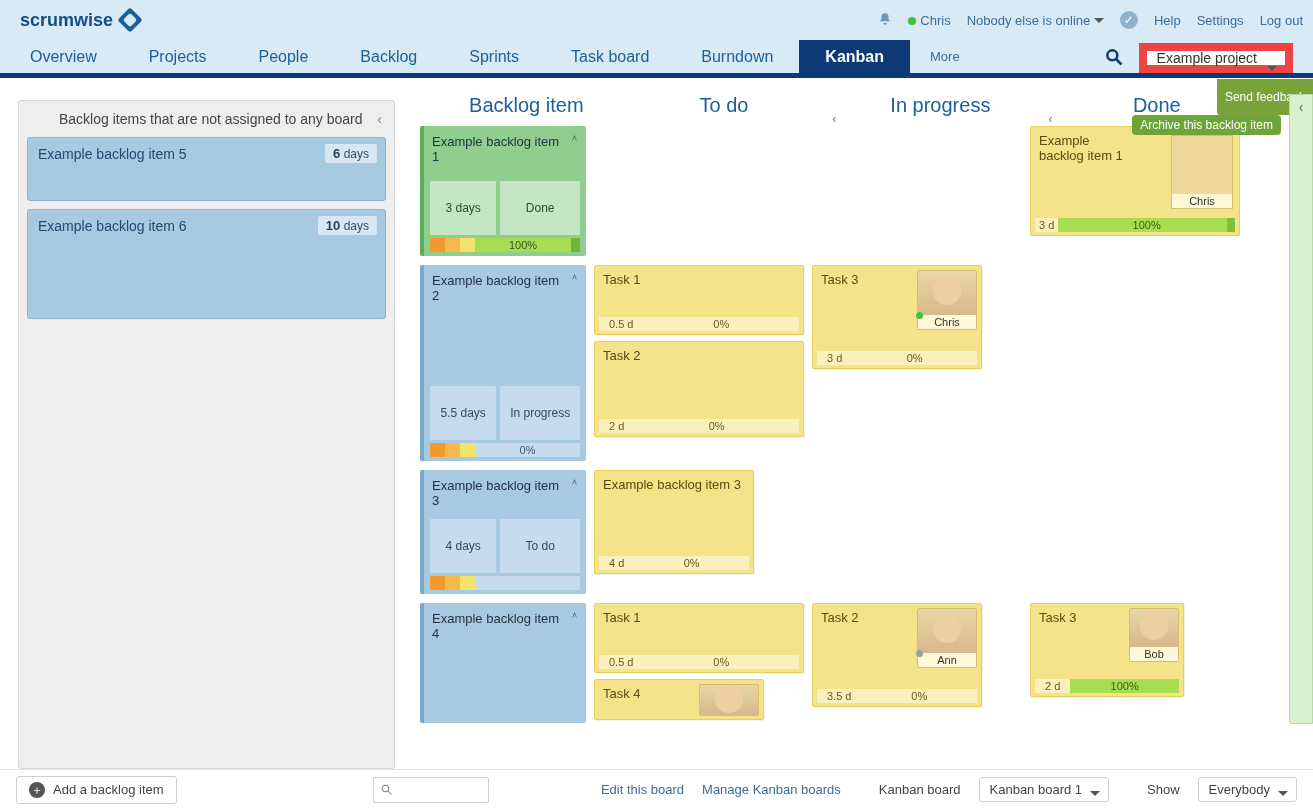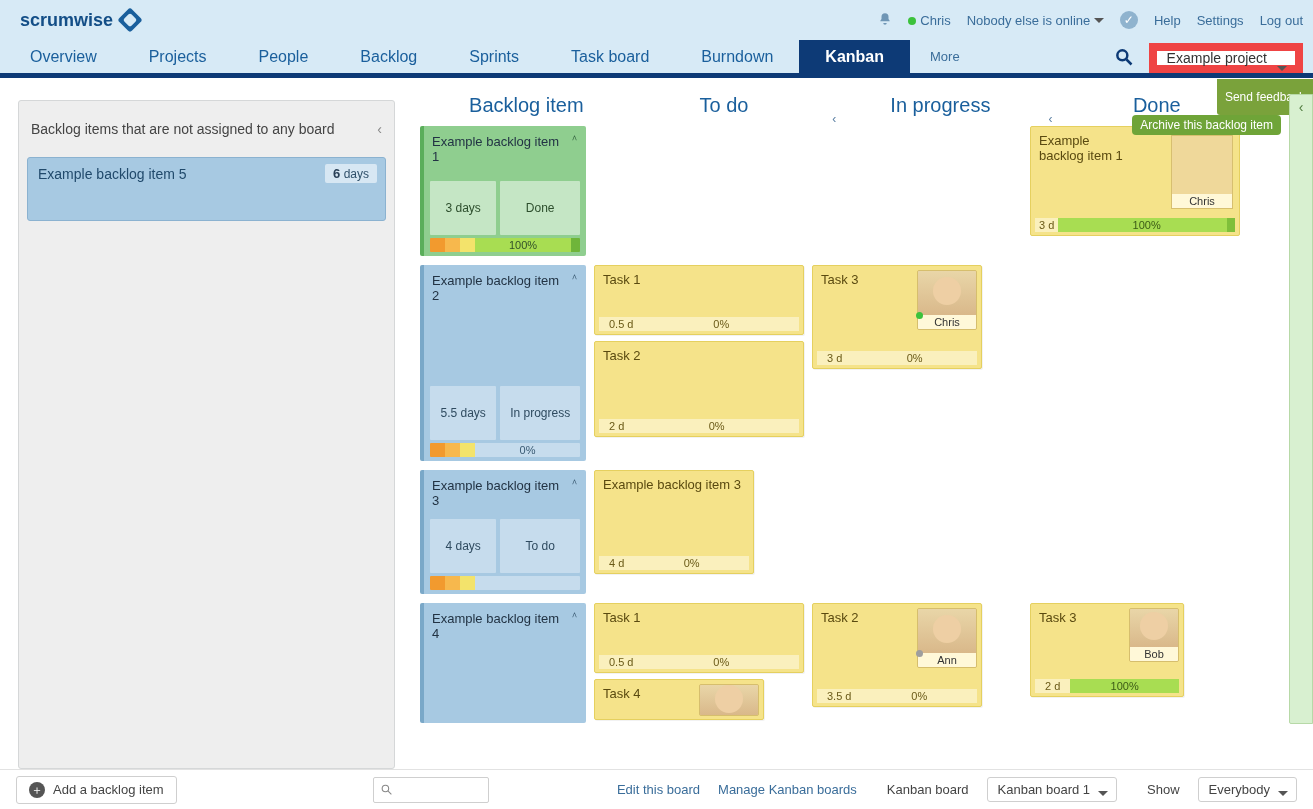--- a/index.html
+++ b/index.html
@@ -11,40 +11,40 @@
   .logo-icon { width:18px; height:18px; background:#1a5f9c; border-radius:3px; transform:rotate(45deg); position:relative; display:inline-block; margin-left:4px;}
   .logo-icon::after { content:""; position:absolute; inset:4px; background:#d7eaf6; border-radius:2px;}
   .topbar-spacer { flex:1; }
   .topbar-right { display:flex; align-items:center; gap:16px; color:#3a6d9a; font-size:13px;}
   .bell-icon { width:14px; height:14px; display:inline-block; color:#6f96b5; }
   .presence-dot { width:8px; height:8px; border-radius:50%; background:#3cc23c; display:inline-block; margin-right:4px; }
   .check-badge { width:18px; height:18px; border-radius:50%; background:#8fb3ce; display:inline-flex; align-items:center; justify-content:center; color:#fff; font-size:12px; }
   .topbar-link { color:#3a6d9a; cursor:pointer; }
 
   
-  .navrow { background:#d7eaf6; border-bottom:5px solid #0d3a76; height:38px; display:flex; align-items:stretch; padding:0 6px 0 4px;}
+  .navrow { background:#d7eaf6; border-bottom:5px solid #0d3a76; height:38px; display:flex; align-items:stretch; padding:0 16px 0 4px;}
   .navtab { padding:0 26px; display:flex; align-items:center; color:#1a5f9c; font-size:16px; cursor:pointer; }
   .navtab.active { background:#0d3a76; color:#fff; font-weight:600;}
   .navtab.more { color:#3a6d9a; font-size:13px; padding:0 20px; }
   .navrow-spacer { flex:1; }
   .search-btn { width:38px; display:flex; align-items:center; justify-content:center; color:#0d3a76; cursor:pointer; }
   .project-select { background:#fff; border:8px solid #ef4444; height:30px; margin:3px 4px 0 6px; padding:0 28px 0 10px; display:flex; align-items:center; font-size:14px; color:#333; position:relative; min-width:120px;}
   .caret { border:5px solid transparent; border-top-color:#555; width:0; height:0; display:inline-block; transform:translateY(3px);}
   .project-select .caret { position:absolute; right:8px; top:12px;}
 
   
   .feedback-tab { position:absolute; top:79px; right:0; background:#7aa23b; color:#fff; font-size:12px; padding:11px 8px; border-radius:0 0 0 3px; cursor:pointer; }
 
   
   .content { position:absolute; top:82px; bottom:40px; left:0; right:0; display:flex; }
 
   
   .sidebar { width:395px; padding:18px 0 0 18px; flex:0 0 395px; }
   .panel { background:#eeeeee; border:1px solid #d5d7d8; border-radius:3px; height:100%; padding:0; display:flex; flex-direction:column;}
-  .panel-header { display:flex; align-items:center; padding:20px 12px; color:#444; font-size:14px;}
+  .panel-header { display:flex; align-items:center; padding:10px 12px; color:#444; font-size:14px;margin-left:28px;}
   .chev-left { margin-left:auto; color:#888; font-size:14px;}
   .unassigned-list { padding:0 8px; display:flex; flex-direction:column; gap:8px;}
   .ua-card { background:#a7c9e2; border:1px solid #8bb2d0; border-radius:3px; padding:8px 10px; min-height:64px; position:relative; }
   .ua-card.two { min-height:110px;}
   .ua-title { color:#214a6c; font-size:14px; }
   .est-pill { position:absolute; top:6px; right:8px; background:#d7e7f3; border-radius:2px; padding:2px 8px; font-size:12px; color:#30506a;}
   .est-pill b { font-weight:600; color:#2a4057; font-size:13px;}
 
   
   .board-wrap { flex:1; overflow:auto; padding:12px 0 0 2px; position:relative;}
@@ -114,21 +114,21 @@
   
   .mid-gutter { width:20px; flex:0 0 20px;}
 
   
   .bottombar { position:absolute; bottom:0; left:0; right:0; height:40px; background:#fff; border-top:1px solid #e2e2e2; display:flex; align-items:center; padding:0 16px; gap:18px;}
   .add-btn { border:1px solid #cfcfcf; border-radius:3px; padding:5px 12px; display:flex; align-items:center; gap:8px; color:#444; font-size:13px; cursor:pointer;}
   .plus-circ { width:16px; height:16px; border-radius:50%; background:#555; color:#fff; display:inline-flex; align-items:center; justify-content:center; font-size:12px; line-height:1;}
   .mini-search { border:1px solid #cfcfcf; border-radius:2px; height:26px; width:116px; display:flex; align-items:center; padding:0 6px; color:#888;}
   .bottombar .spacer { flex:1; }
   .bb-link { color:#3a6d9a; font-size:13px; cursor:pointer;}
-  .bb-label { color:#444; font-size:13px; margin-left:12px;}
+  .bb-label { color:#444; font-size:13px; margin-left:20px;}
   .bb-select { border:1px solid #cfcfcf; border-radius:3px; padding:4px 26px 4px 10px; font-size:13px; color:#444; position:relative;}
   .bb-select .caret { position:absolute; right:8px; top:10px;}
 
   svg { display:block; }
 </style>
 </head>
 <body>
 
 <div class="topbar">
   <div class="logo">
@@ -182,20 +182,24 @@
     <div class="panel">
       <div class="panel-header">
         <span>Backlog items that are not assigned to any board</span>
         <span class="chev-left">‹</span>
       </div>
       <div class="unassigned-list">
         <div class="ua-card">
           <div class="ua-title">Example backlog item 5</div>
           <div class="est-pill"><b>6</b> <span>days</span></div>
         </div>
+        <div class="ua-card two">
+          <div class="ua-title">Example backlog item 6</div>
+          <div class="est-pill"><b>10</b> <span>days</span></div>
+        </div>
       </div>
     </div>
   </div>
 
   <div class="mid-gutter"></div>
 
   <div class="board-wrap">
     <div class="columns-header">
       <div class="col-h w-backlog">Backlog item</div>
       <div class="col-h w-col"><span>To do</span><span class="chev-left-mini">‹</span></div>

